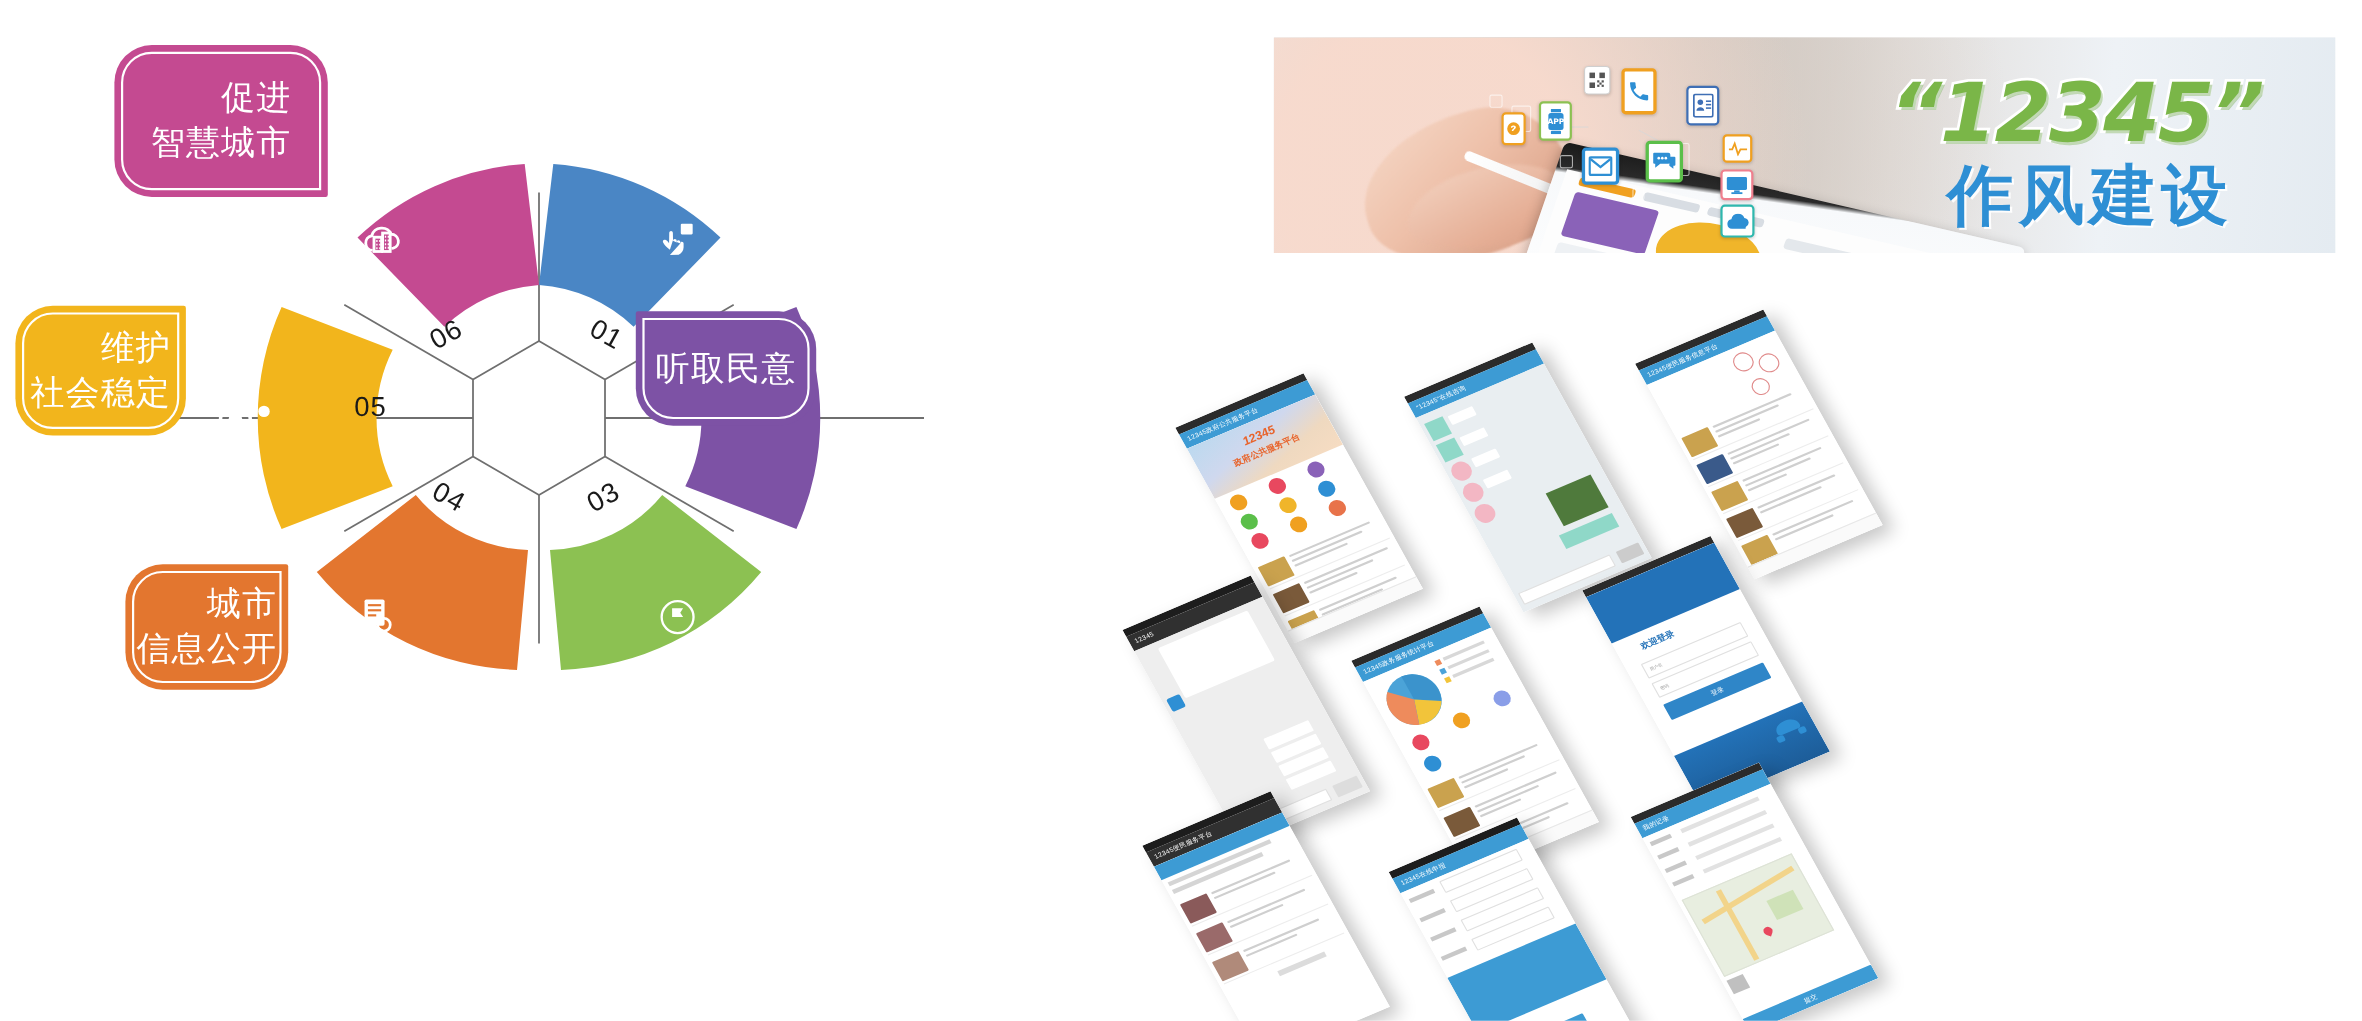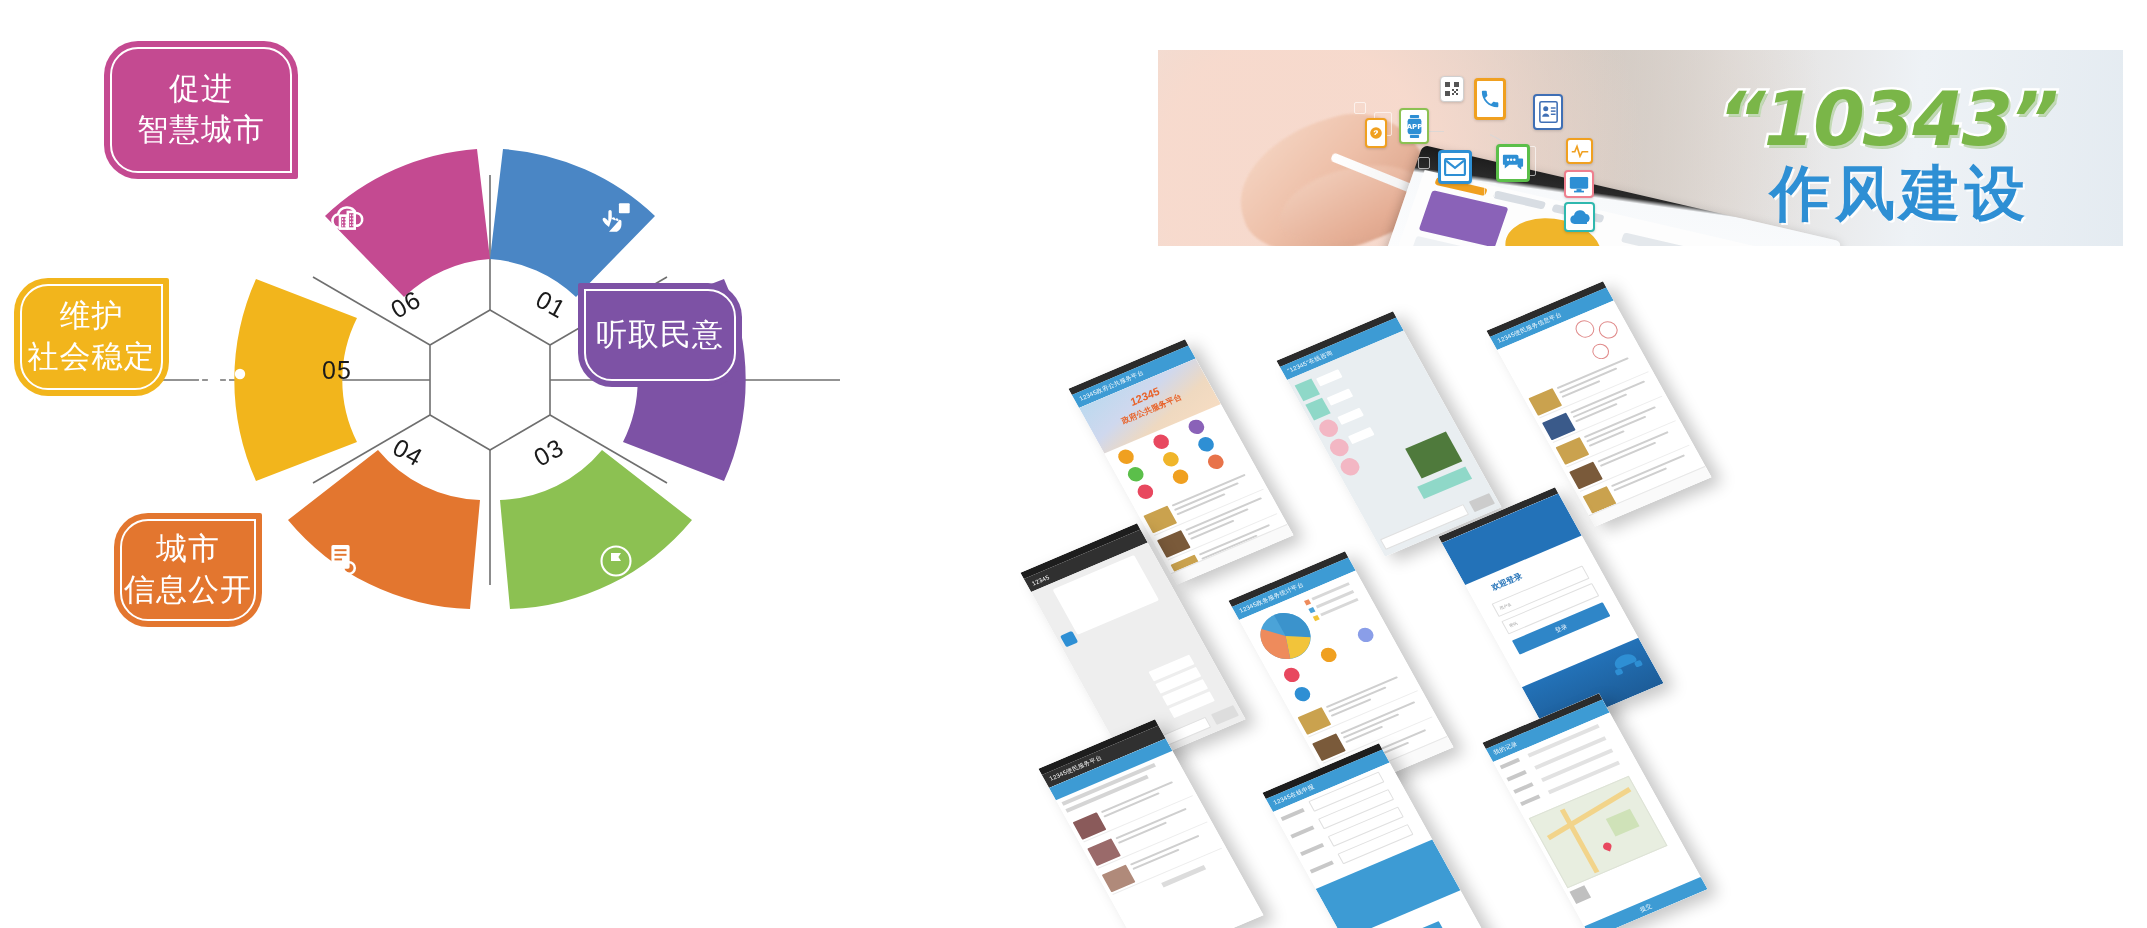--- a/index.html
+++ b/index.html
@@ -12,21 +12,21 @@
   #page { position: relative; width: 2147px; height: 928px; background:#fff; }
 
   
   #hex-panel { position:absolute; left:0; top:0; width:1060px; height:928px; }
   #hex-svg { position:absolute; left:0; top:0; }
 
   .petal-label {
     position:absolute;
     border-radius:34px;
     display:flex; align-items:center; justify-content:center;
-    text-align:center;
+    text-align:right;
     color:#ffffff;
     font-size:31px;
     line-height:1.32;
     font-weight:400;
     letter-spacing:1px;
     white-space:pre-line;
     box-shadow:none;
   }
   .petal-label .inner {
     position:absolute; left:6px; top:6px; right:6px; bottom:6px;
@@ -59,21 +59,21 @@
   .num-label {
     position:absolute;
     color:#1a1a1a;
     font-size:25px;
     font-weight:400;
     letter-spacing:1px;
   }
 
   
   #banner {
-    position:absolute; left:1158px; top:50px; width:965px; height:196px;
+    position:absolute; left:1158px; top:34px; width:965px; height:196px;
     overflow:hidden;
     background:linear-gradient(100deg,#f2efee 0%,#ddd8d4 22%,#cfc9c4 38%,#e7e3e0 55%,#f4f6f8 74%,#e9eef3 100%);
     padding-left:24px;
   }
   #banner .blurbg {
     position:absolute; inset:0;
     background:
       radial-gradient(circle at 14% 62%, rgba(248,218,205,.95) 0 16%, rgba(248,218,205,0) 42%),
       radial-gradient(circle at 30% 40%, rgba(215,205,197,.8) 0 20%, rgba(215,205,197,0) 55%),
       linear-gradient(95deg,#ebe7e4 0%,#d4cdc7 26%,#c7c0ba 40%,#e2dedb 58%,#eef2f6 78%,#e4ebf1 100%);
@@ -404,21 +404,21 @@
           <rect x="6" y="17.5" width="12" height="2"></rect>
       </svg>
     </div>
 
     <div class="ico-chip" style="left:406px; top:152px; width:31px; height:30px; border:2.6px solid #2fb8ae;">
       <svg width="21" height="15" viewBox="0 0 24 17" fill="#2e8fd4">
         <path d="M6.3 16a5.1 5.1 0 0 1-.6-10.1A7.1 7.1 0 0 1 19.2 4.6 4.9 4.9 0 0 1 20.6 14l-.1 2z"></path>
       </svg>
     </div>
 
-    <div class="banner-12345">“10343”</div>
+    <div class="banner-12345">“12345”</div>
     <div class="banner-sub">作风建设</div>
   </section>
 
   <section id="phones">
 
     <div class="phone" style="left:-22px; top:20px; width:126px; height:224px; transform:rotate(-29deg) skewY(6deg);">
       <div class="sbar"></div>
       <div class="nav">
         <span>12345政府公共服务平台</span>
       </div>

